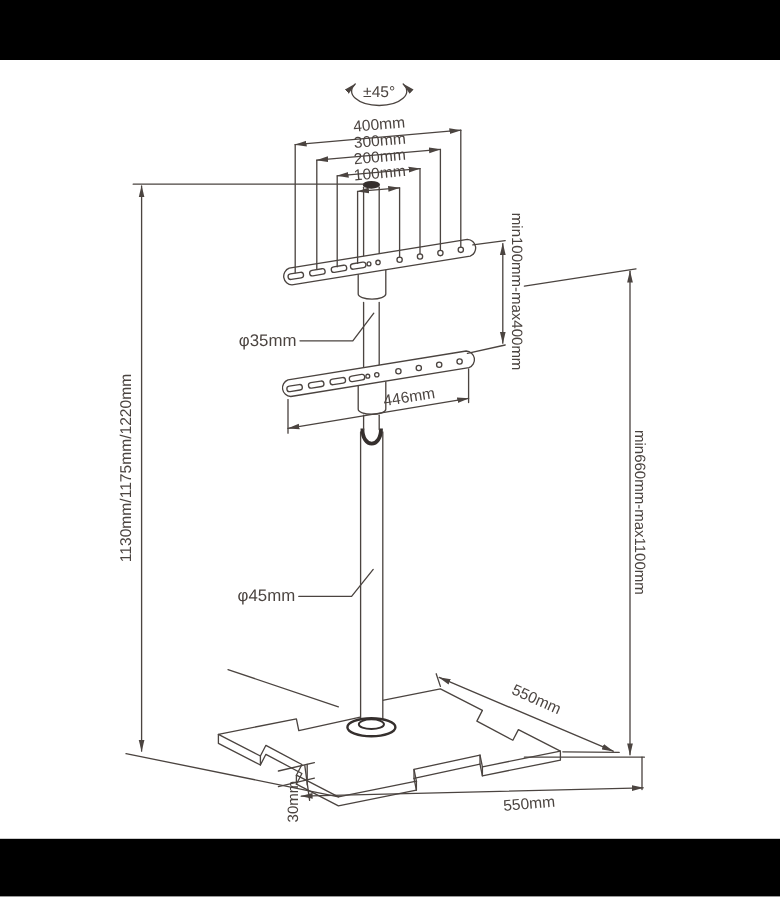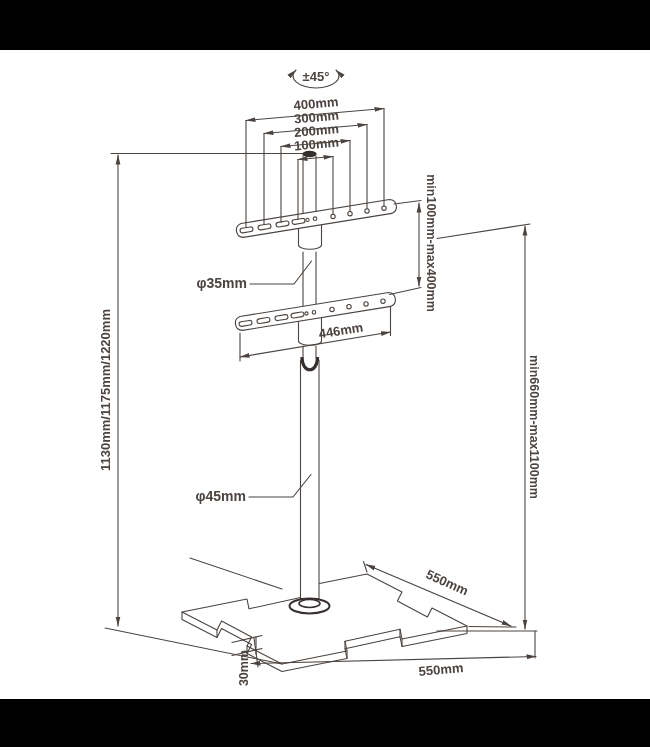--- a/index.html
+++ b/index.html
@@ -1,16 +1,16 @@
 <!DOCTYPE html>
 <html><head>
 <meta charset="utf-8">
 <style>
   html,body{margin:0;padding:0;background:#fff;}
-  .stage{position:relative;width:650px;height:750px;background:#ffffff;overflow:hidden;font-weight:bold;}
+  .stage{position:relative;width:650px;height:750px;background:#ffffff;overflow:hidden;}
   svg{display:block;}
   .ln{stroke:#4b4440;stroke-width:1.1;fill:none;stroke-linecap:round;stroke-linejoin:round;}
   .lnw{stroke:#4b4440;stroke-width:1.1;fill:#ffffff;stroke-linejoin:round;}
   .thk{stroke:#352f2d;fill:none;}
   .mask{fill:#ffffff;stroke:none;}
   text{fill:#4b4440;font-family:"Liberation Sans","DejaVu Sans",sans-serif;}
   .dim{font-size:13px;}
   .dimv{font-size:12.5px;}
   .dia{font-size:14px;}
 </style>

